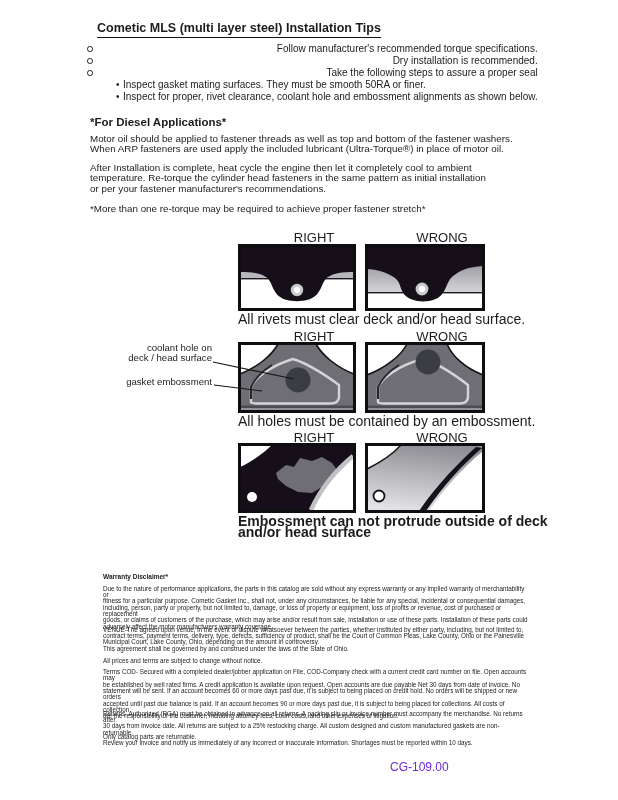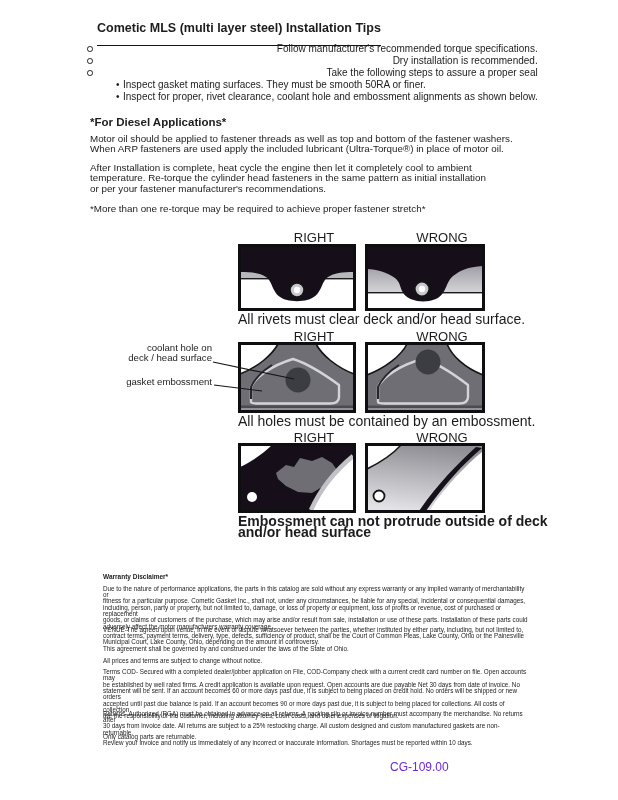--- a/index.html
+++ b/index.html
@@ -4,21 +4,21 @@
 <style>
   html,body{margin:0;padding:0;background:#888;}
   .page{
     position:relative; width:618px; height:800px; background:#ffffff;
     font-family:"Liberation Sans","DejaVu Sans",sans-serif; color:#1c1c1e;
     overflow:hidden; margin:0 auto;
   }
   .abs{position:absolute;}
   .title{
     left:97px; top:21px; font-size:12.5px; font-weight:700; letter-spacing:0px;
-    border-bottom:1.6px solid #141414; padding-bottom:10px; margin:0;
+    border-bottom:1.6px solid #141414; padding-bottom:2px; margin:0;
   }
   .bullets{left:87px; top:43px; font-size:10px; line-height:11.9px;}
   .brow{display:flex; align-items:flex-start;justify-content:space-between;}
   .odot{width:3.6px;height:3.6px;border:1.1px solid #222;border-radius:50%;margin:3.4px 4.5px 0 0;flex:none;}
   .subrow{margin-left:29px;}
   .subrow::before{content:"\2022"; margin-right:3.5px;}
   .h2{font-size:11.5px; font-weight:700; margin:0;}
   .body{font-size:9.8px; line-height:10.3px; margin:0; white-space:pre-line;}
   .dlabel{font-size:13px; transform:translateX(-50%); white-space:nowrap;padding-left:34px;}
   .cap{font-size:14px; line-height:11px; white-space:pre-line;}

